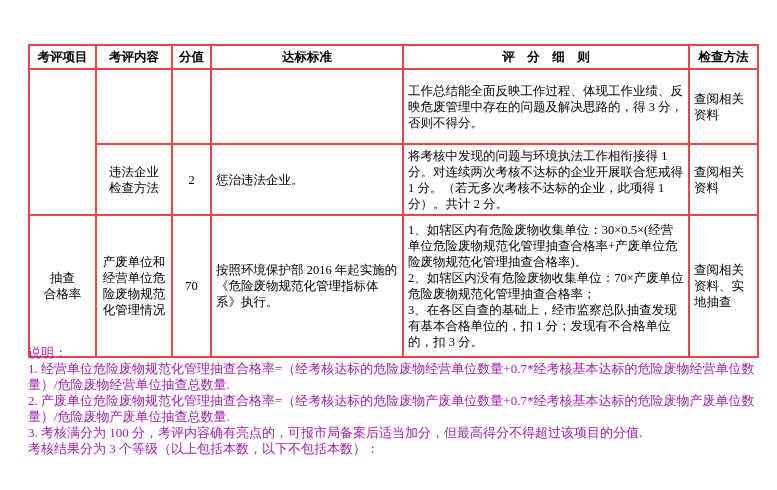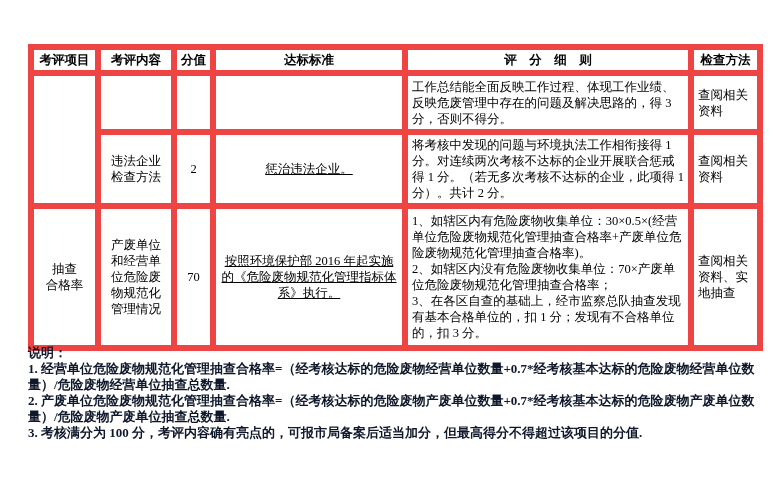--- a/index.html
+++ b/index.html
@@ -8,44 +8,44 @@
     font-family:"Liberation Serif","DejaVu Serif",serif;
   }
   .page{position:relative;width:777px;height:490px;overflow:hidden;background:#fff;}
 
   table.eval{
     position:absolute;left:28px;top:44px;width:729px;
     border-collapse:collapse;table-layout:fixed;
     font-size:12.5px;line-height:16px;color:#000;
   }
   table.eval th,table.eval td{
-    border:6px solid #ef4444;
+    border:2px solid #ef4444;
     padding:2px 4px;
     vertical-align:middle;
     overflow:hidden;
     word-break:break-all;
   }
   table.eval th{
     font-weight:bold;text-align:center;padding:2px 2px;
   }
   tr.h-head{height:24px;}
-  tr.h-r1{height:59px;margin-left:48px;}
+  tr.h-r1{height:75px;margin-left:48px;}
   tr.h-r2{height:71px;}
   tr.h-r3{height:142px;}
 
   td.c-center{text-align:center;}
   td.c-pre{white-space:pre-line;}
   td.pad-narrow{padding:2px 12px;}   
   td.method{padding:2px 6px;text-align:left;}
   td.detail{vertical-align:top;text-align:left;white-space:pre-line;}
-  td.standard{text-align:center;text-decoration:underline;}
+  td.standard{text-align:left;}
 
   .notes{
     position:absolute;left:28px;top:345px;width:740px;
-    font-size:13px;font-weight:bold;line-height:16px;color:#0f172a;
+    font-size:13px;font-weight:normal;line-height:16px;color:#a21caf;
     word-break:break-all;
   }
   .notes .note-line{margin:0;padding:0;}
 </style>
 </head>
 <body>
 
 <div class="page">
 
   <table class="eval">
@@ -97,15 +97,16 @@
         <td class="method">查阅相关资料、实地抽查</td>
       </tr>
     </tbody>
   </table>
 
   <div class="notes">
     <div class="note-line">说明：</div>
     <div class="note-line">1. 经营单位危险废物规范化管理抽查合格率=（经考核达标的危险废物经营单位数量+0.7*经考核基本达标的危险废物经营单位数量）/危险废物经营单位抽查总数量.</div>
     <div class="note-line">2. 产废单位危险废物规范化管理抽查合格率=（经考核达标的危险废物产废单位数量+0.7*经考核基本达标的危险废物产废单位数量）/危险废物产废单位抽查总数量.</div>
     <div class="note-line">3. 考核满分为 100 分，考评内容确有亮点的，可报市局备案后适当加分，但最高得分不得超过该项目的分值.</div>
+    <div class="note-line">考核结果分为 3 个等级（以上包括本数，以下不包括本数）：</div>
   </div>
 
 </div>
 
 </body></html>

